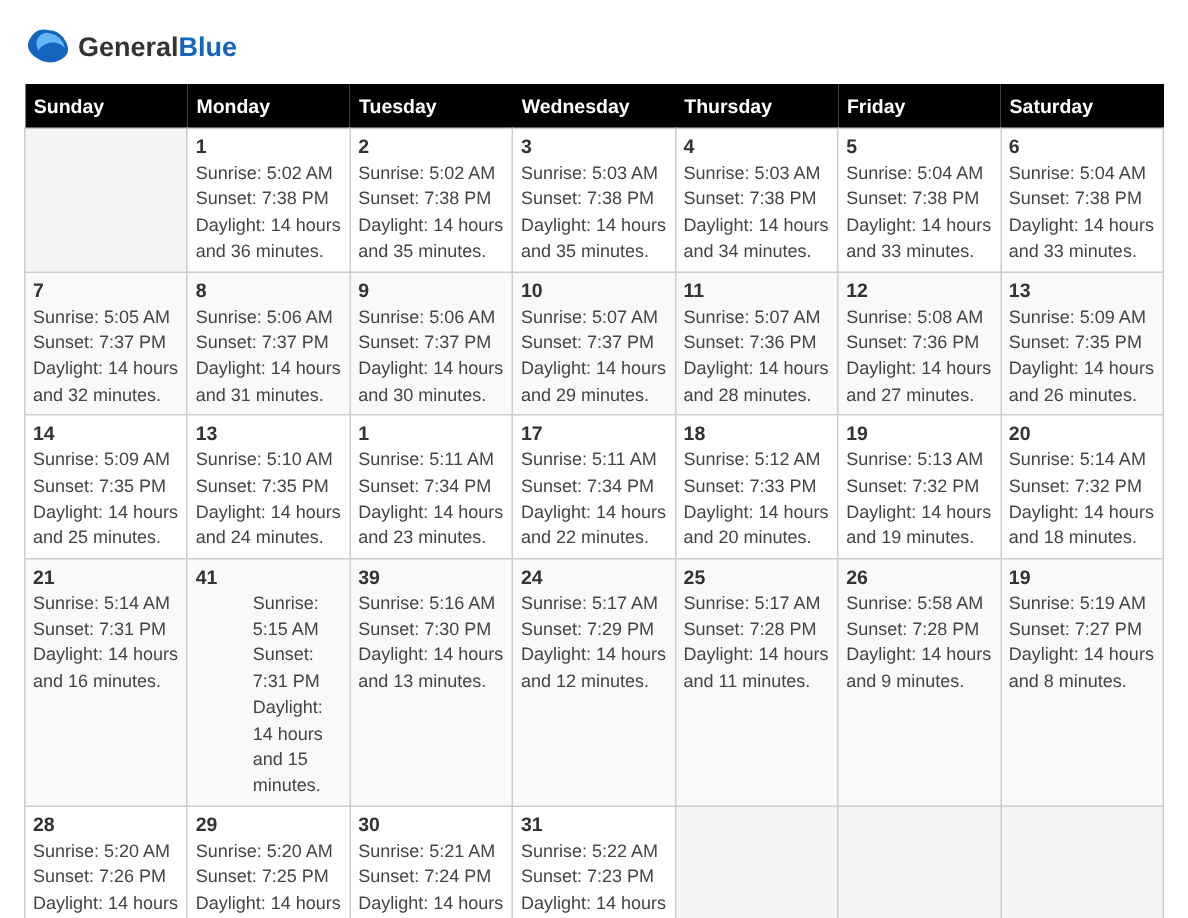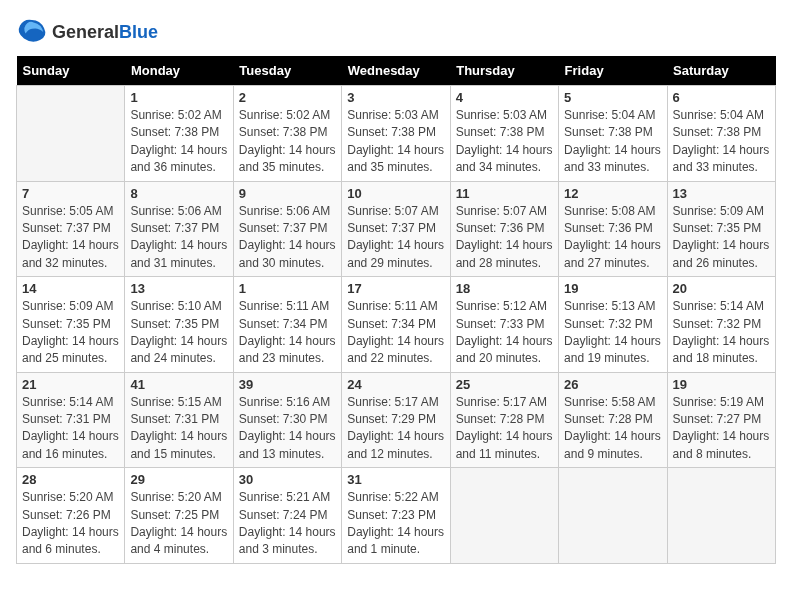--- a/index.html
+++ b/index.html
@@ -252,21 +252,21 @@
       </tr>
       <tr>
         <td>
           <div class="day-number">21</div>
           <div class="day-detail" style="white-space: pre-line;">Sunrise: 5:14 AM
 Sunset: 7:31 PM
 Daylight: 14 hours and 16 minutes.</div>
         </td>
         <td>
           <div class="day-number">41</div>
-          <div class="day-detail" style="white-space: pre-line;">Sunrise: 5:15 AM
+          <div class="day-detail" style="white-space: pre-line; margin-left: 38px;">Sunrise: 5:15 AM
 Sunset: 7:31 PM
 Daylight: 14 hours and 15 minutes.</div>
         </td>
         <td>
           <div class="day-number">39</div>
           <div class="day-detail" style="white-space: pre-line;">Sunrise: 5:16 AM
 Sunset: 7:30 PM
 Daylight: 14 hours and 13 minutes.</div>
         </td>
         <td>

